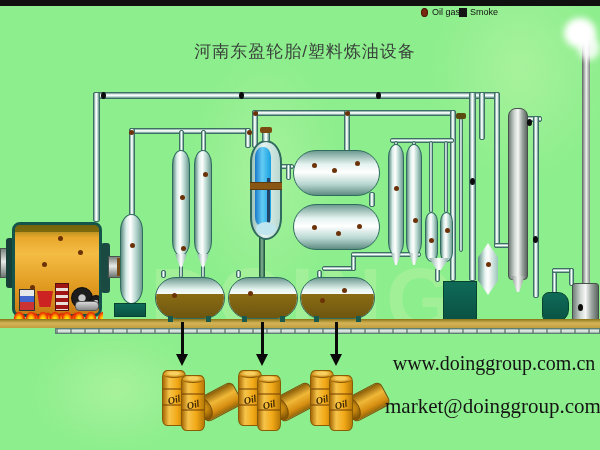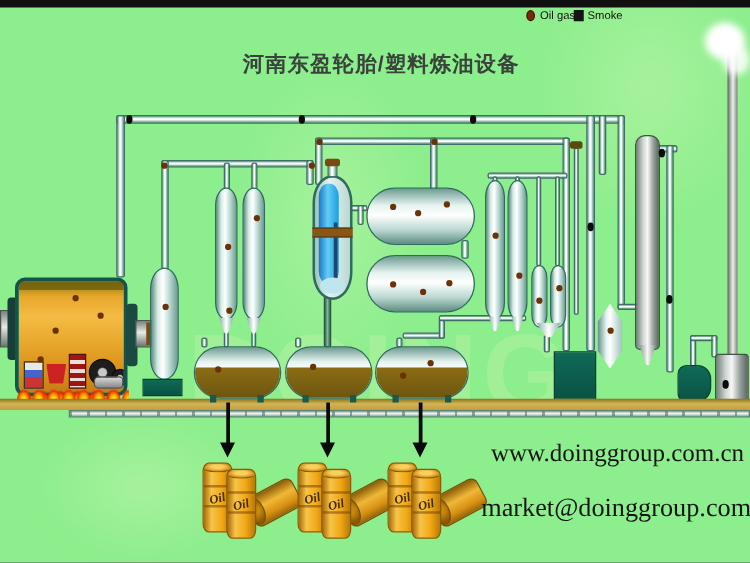--- a/index.html
+++ b/index.html
@@ -5,21 +5,21 @@
   html,body{margin:0;padding:0;background:#666;}
   #stage{position:relative;width:600px;height:450px;overflow:hidden;
          background:#8dee8d;font-family:"Liberation Sans",sans-serif;}
   #stage *{position:absolute;box-sizing:border-box;}
 
   
   .swirl{border-radius:50%;filter:blur(6px);opacity:.55;background:radial-gradient(closest-side,#bef5aa,rgba(190,245,170,0));}
   .watermark{font-weight:bold;font-size:88px;letter-spacing:4px;color:#b6f3a4;opacity:.5;}
 
   .topbar{left:0;top:0;width:600px;height:6px;background:#101010;}
-  .title{left:0;top:40px;width:600px;text-align:center;font-size:17px;font-weight:bold;
+  .title{left:0;top:40px;width:600px;text-align:center;font-size:17px;font-weight:normal;
          color:#39423b;letter-spacing:1px;padding-left:10px;}
 
   .lg-label{font-size:9px;color:#101010;}
   .lgdot{width:7px;height:9px;border-radius:50%;background:#7a2810;border:1px solid #451505;}
   .lgsq{width:8px;height:9px;background:#141414;}
 
   
   .ph{background:linear-gradient(180deg,#69958c,#eef8f5 35%,#ffffff 55%,#9cc3ba 80%,#5f8d83);
       border:1px solid #3f6f64;border-radius:2px;}
   .pv{background:linear-gradient(90deg,#69958c,#eef8f5 35%,#ffffff 55%,#9cc3ba 80%,#5f8d83);

